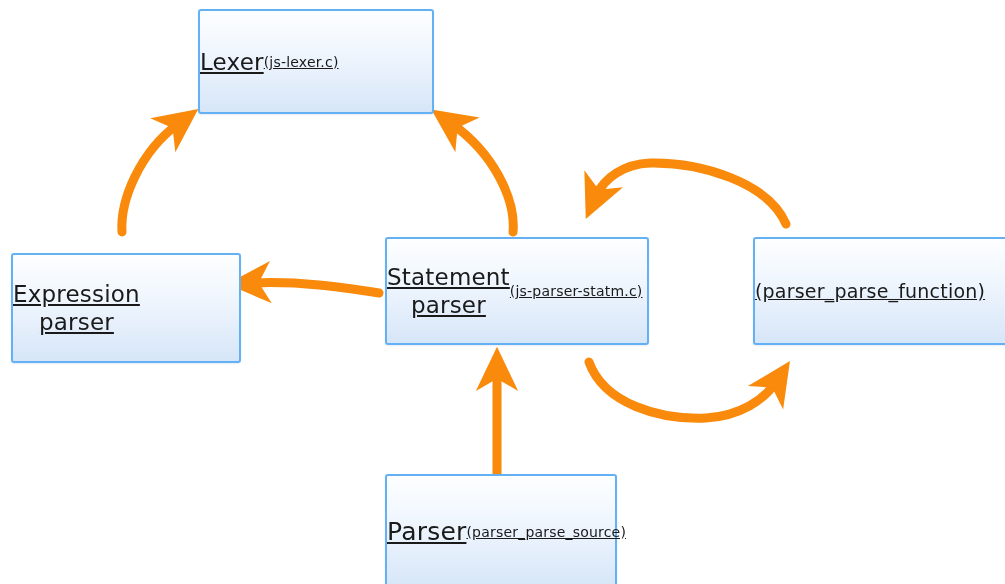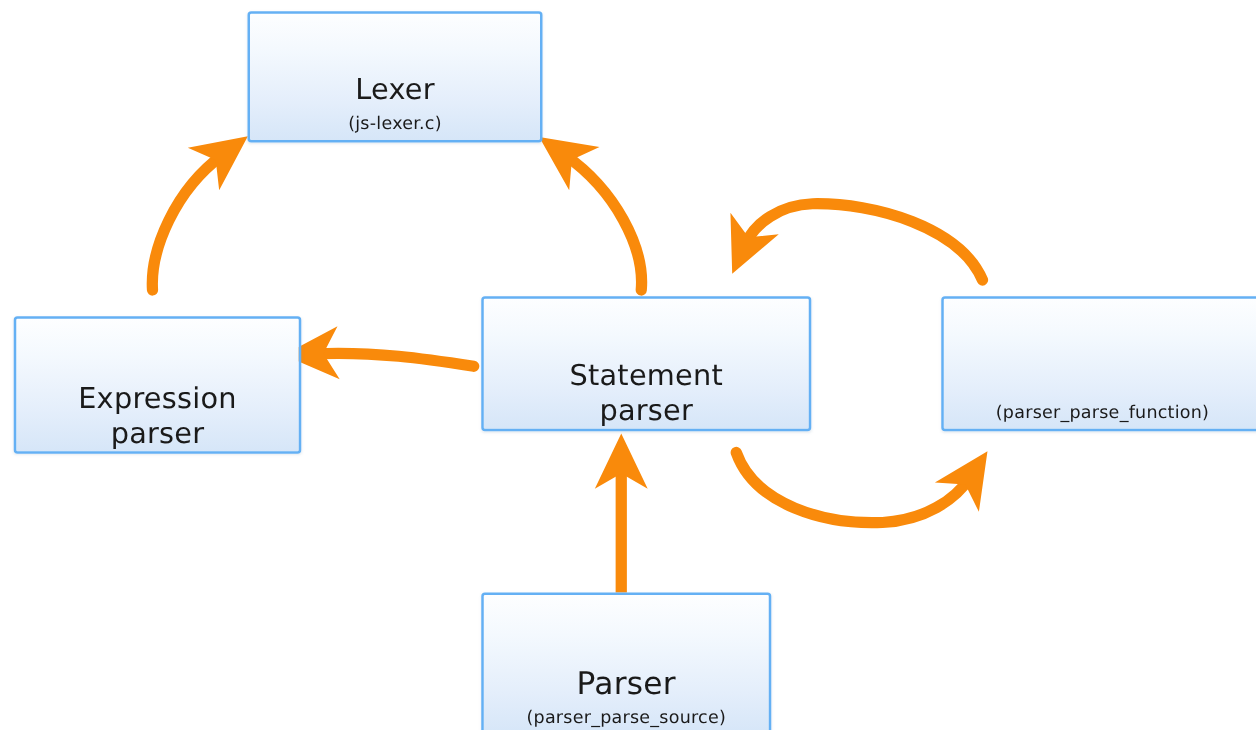--- a/index.html
+++ b/index.html
@@ -26,45 +26,46 @@
     pointer-events: none;
   }
   .node {
     position: absolute;
     box-sizing: border-box;
     border: 2px solid #64b0f4;
     border-radius: 3px;
     background: linear-gradient(to bottom, #fdfeff 0%, #f4f9fe 28%, #e4eefb 70%, #d6e6f8 100%);
     box-shadow: 0 1px 2px rgba(120,150,180,0.18);
     display: flex;
-    flex-direction: column;
+    flex-direction: row;
     align-items: center;
-    justify-content: flex-end;
+    justify-content: flex-start;
     color: #1a1a1a;
     text-align: center;
     letter-spacing: 0.2px;
+    text-decoration: underline;
   }
   .node .title {
     font-size: 23px;
     line-height: 28px;
     white-space: pre-line;
   }
   .node .sub {
     font-size: 14px;
     line-height: 25px;
     margin-top: 1px;
   }
   
   #node-lexer     { left: 198px;  top: 9px;   width: 236px; height: 105px; }
   #node-expr      { left: 11px;   top: 235px; width: 230px; height: 110px; margin-top: 18px; }
   #node-statement { left: 385px;  top: 237px; width: 264px; height: 108px; }
   #node-function  { left: 753px;  top: 237px; width: 258px; height: 108px; }
   #node-parser    { left: 385px;  top: 474px; width: 232px; height: 115px; }
   #node-function .title { font-size: 24px; }
-  #node-function .sub   { font-size: 14px; }
+  #node-function .sub   { font-size: 19px; }
   #node-parser .title   { font-size: 25px; }
 </style>
 </head>
 <body>
 
 <div id="canvas">
 
   <svg class="arrow-layer" viewBox="0 0 1005 584" width="1005" height="584" xmlns="http://www.w3.org/2000/svg">
     <defs>
       <marker id="ah" markerWidth="5.2" markerHeight="5.2" refX="2.2" refY="2.6" orient="auto" markerUnits="strokeWidth">
@@ -103,20 +104,21 @@
   </div>
 
   <div class="node" id="node-expr">
     <div class="title">Expression
 parser</div>
   </div>
 
   <div class="node" id="node-statement">
     <div class="title">Statement
 parser</div>
+    <div class="sub">(js-parser-statm.c)</div>
   </div>
 
   <div class="node" id="node-function">
     <div class="sub">(parser_parse_function)</div>
   </div>
 
   <div class="node" id="node-parser">
     <div class="title">Parser</div>
     <div class="sub">(parser_parse_source)</div>
   </div>

